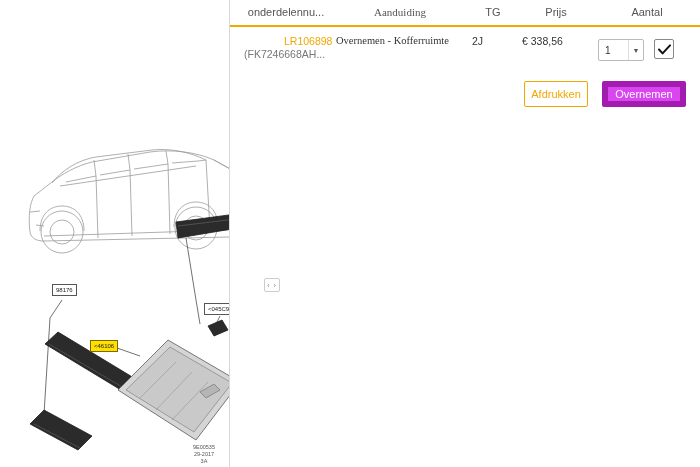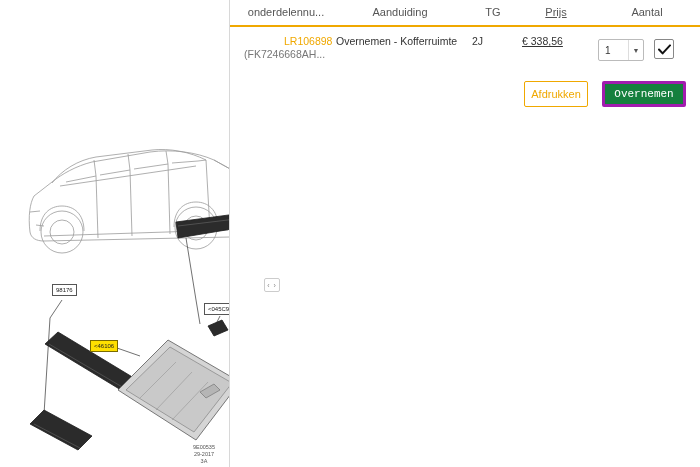--- a/index.html
+++ b/index.html
@@ -98,23 +98,23 @@
     font-size: 11px;
     color: #555555;
     padding: 6px 4px 7px 4px;
     border-bottom: 2px solid #f0a800;
     background: #ffffff;
     white-space: nowrap;
     overflow: hidden;
     text-overflow: ellipsis;
   }
   .col-nr { width: 84px; padding-left: 14px !important; }
-  .col-desc { width: 128px; }
+  .col-desc { width: 128px; font-family: Liberation Serif, serif; }
   .col-tg { width: 42px; margin-left: 46px; }
-  .col-price { width: 68px; text-decoration: underline; }
+  .col-price { width: 68px; }
   .col-qty { width: 98px; }
 
   .results-table tbody td {
     vertical-align: top;
     font-size: 10.5px;
     padding: 8px 4px 4px 4px;
     color: #333333;
   }
   .results-table tbody td.col-nr { padding-left: 14px; }
   .part-number {
@@ -196,25 +196,24 @@
     display: inline-flex;
     align-items: center;
     justify-content: center;
   }
   .btn-secondary {
     background: #ffffff;
     color: #f0a800;
     border: 1px solid #f0a800;
   }
   .btn-primary {
-    background: #15803d;
+    background: #d946ef;
     color: #ffffff;
-    border: 3px solid #a21caf;
+    border: 6px solid #a21caf;
     min-width: 84px;
-    font-family: Liberation Mono, monospace;
   }
 </style>
 </head>
 <body>
 
 <div class="app">
 
   <div class="diagram-pane">
 
     <svg class="diagram-svg" width="270" height="467" viewBox="0 0 270 467">

